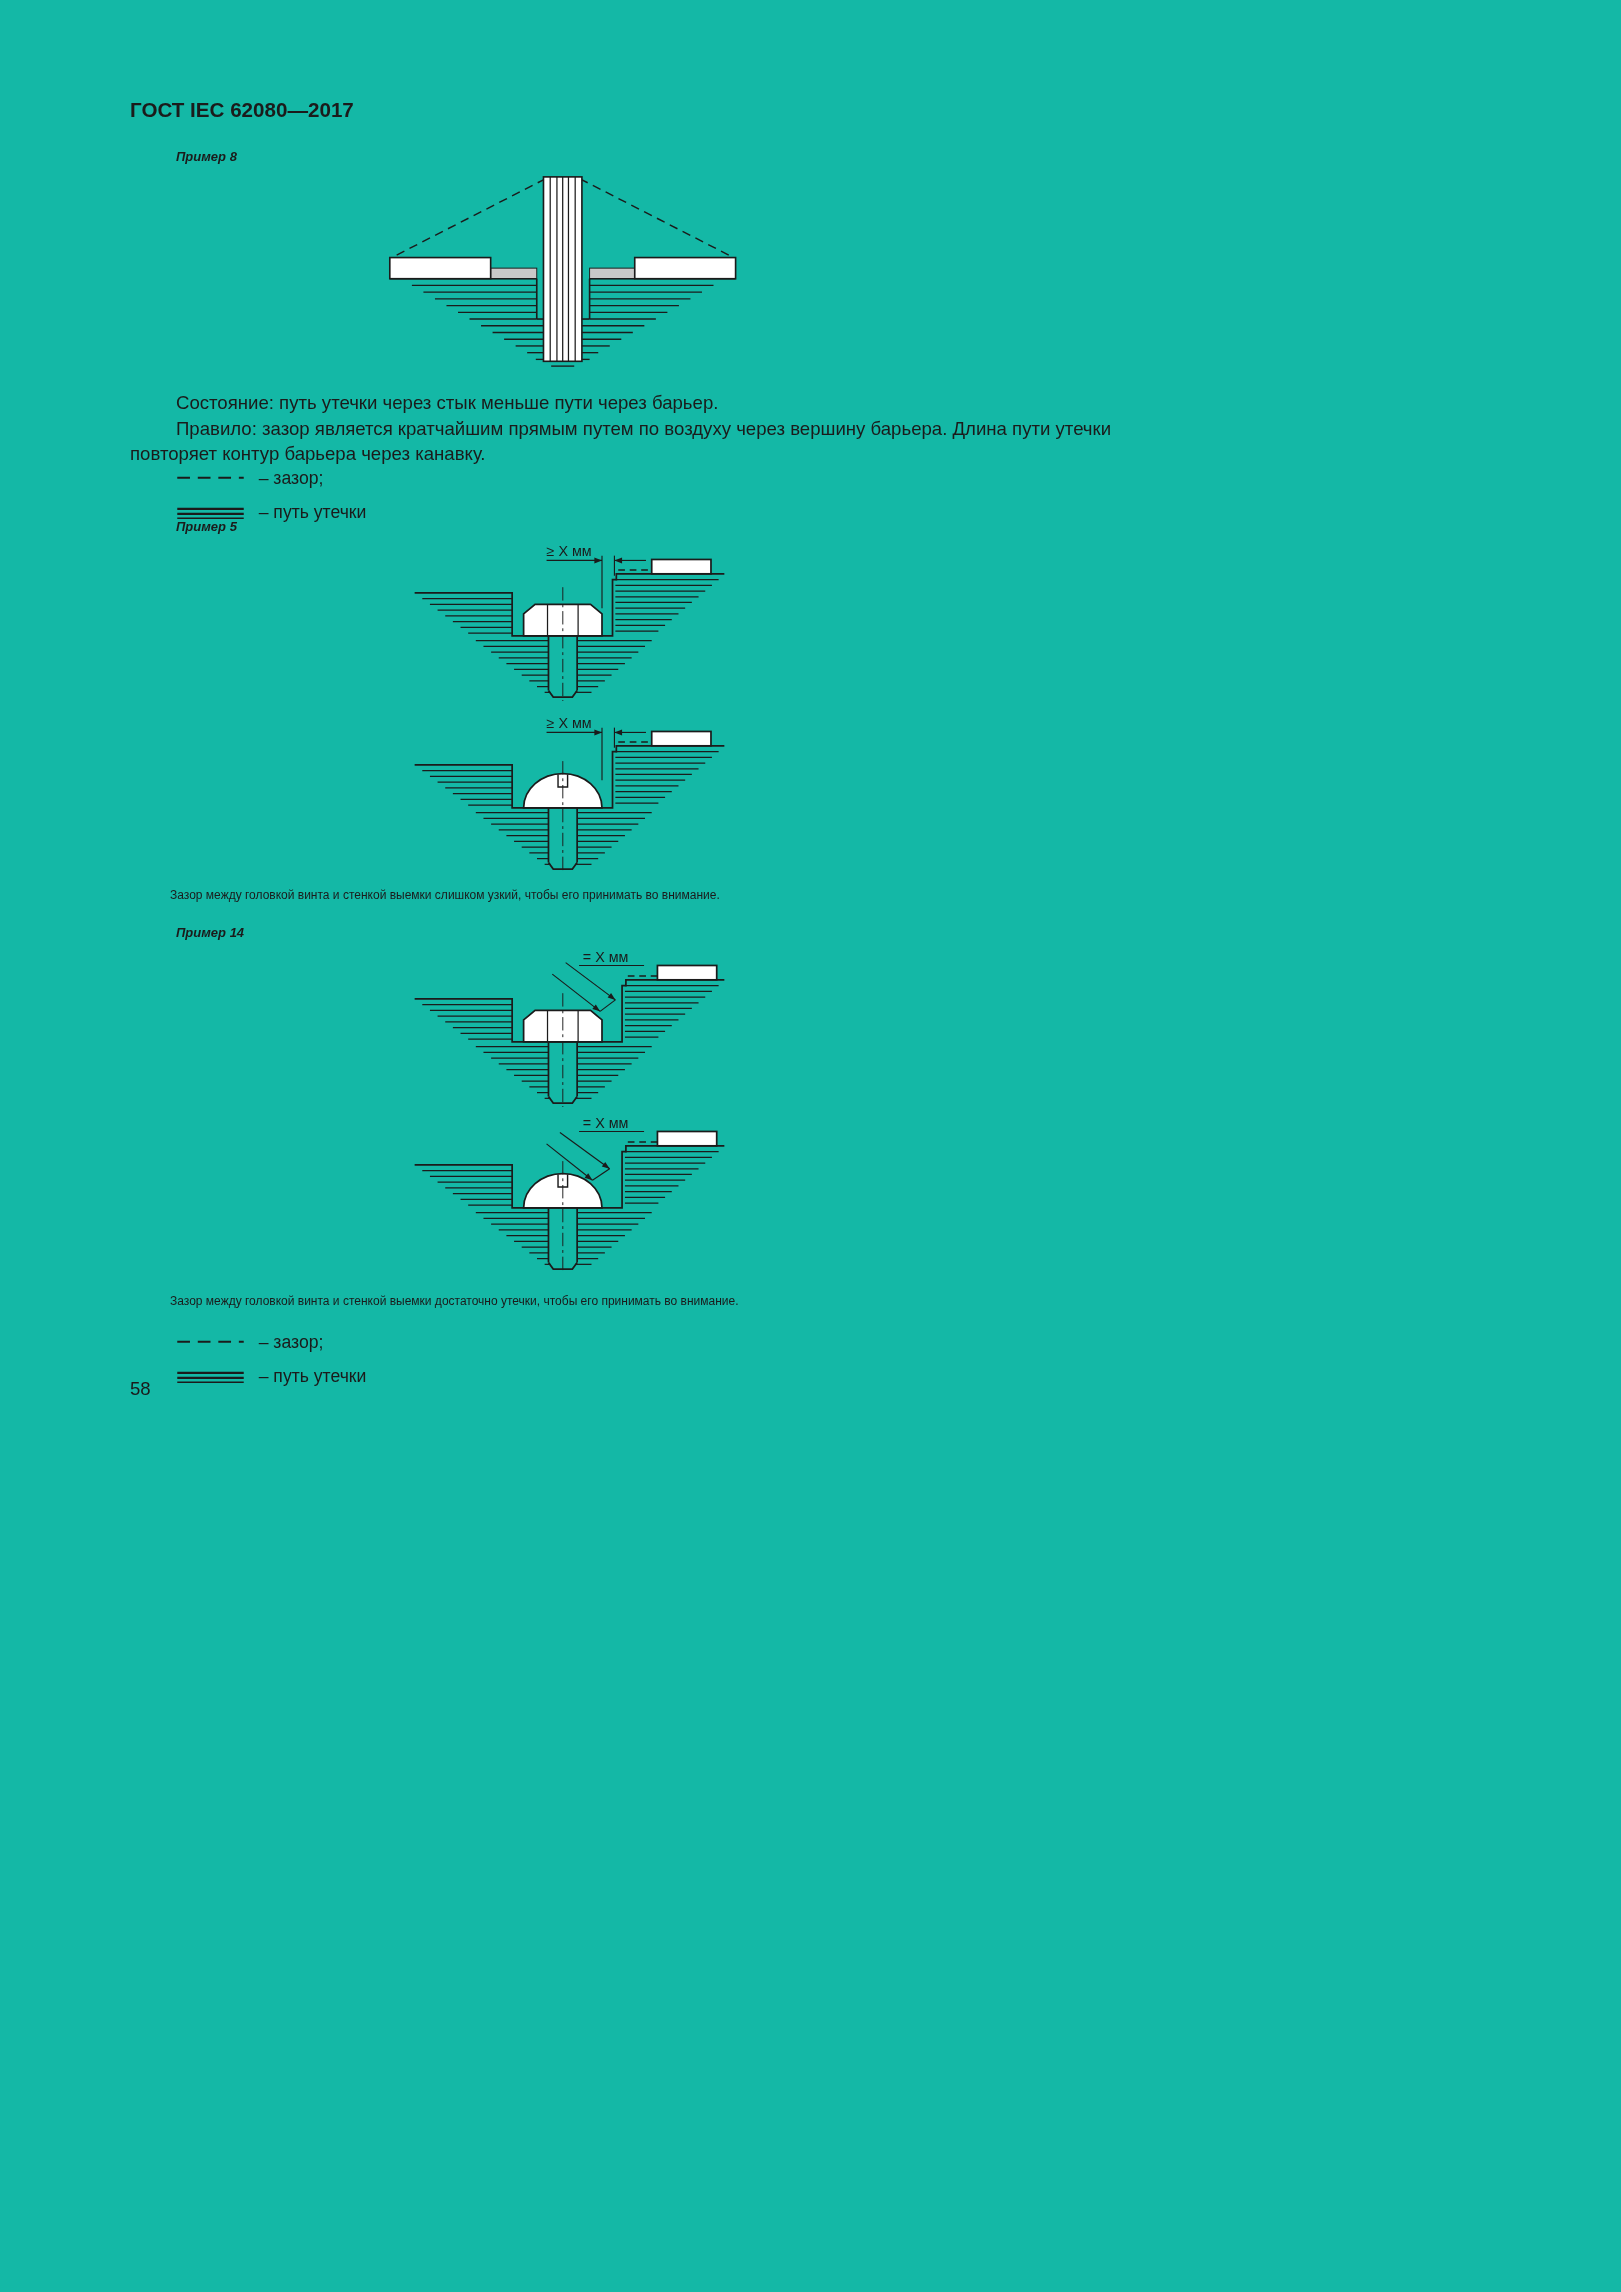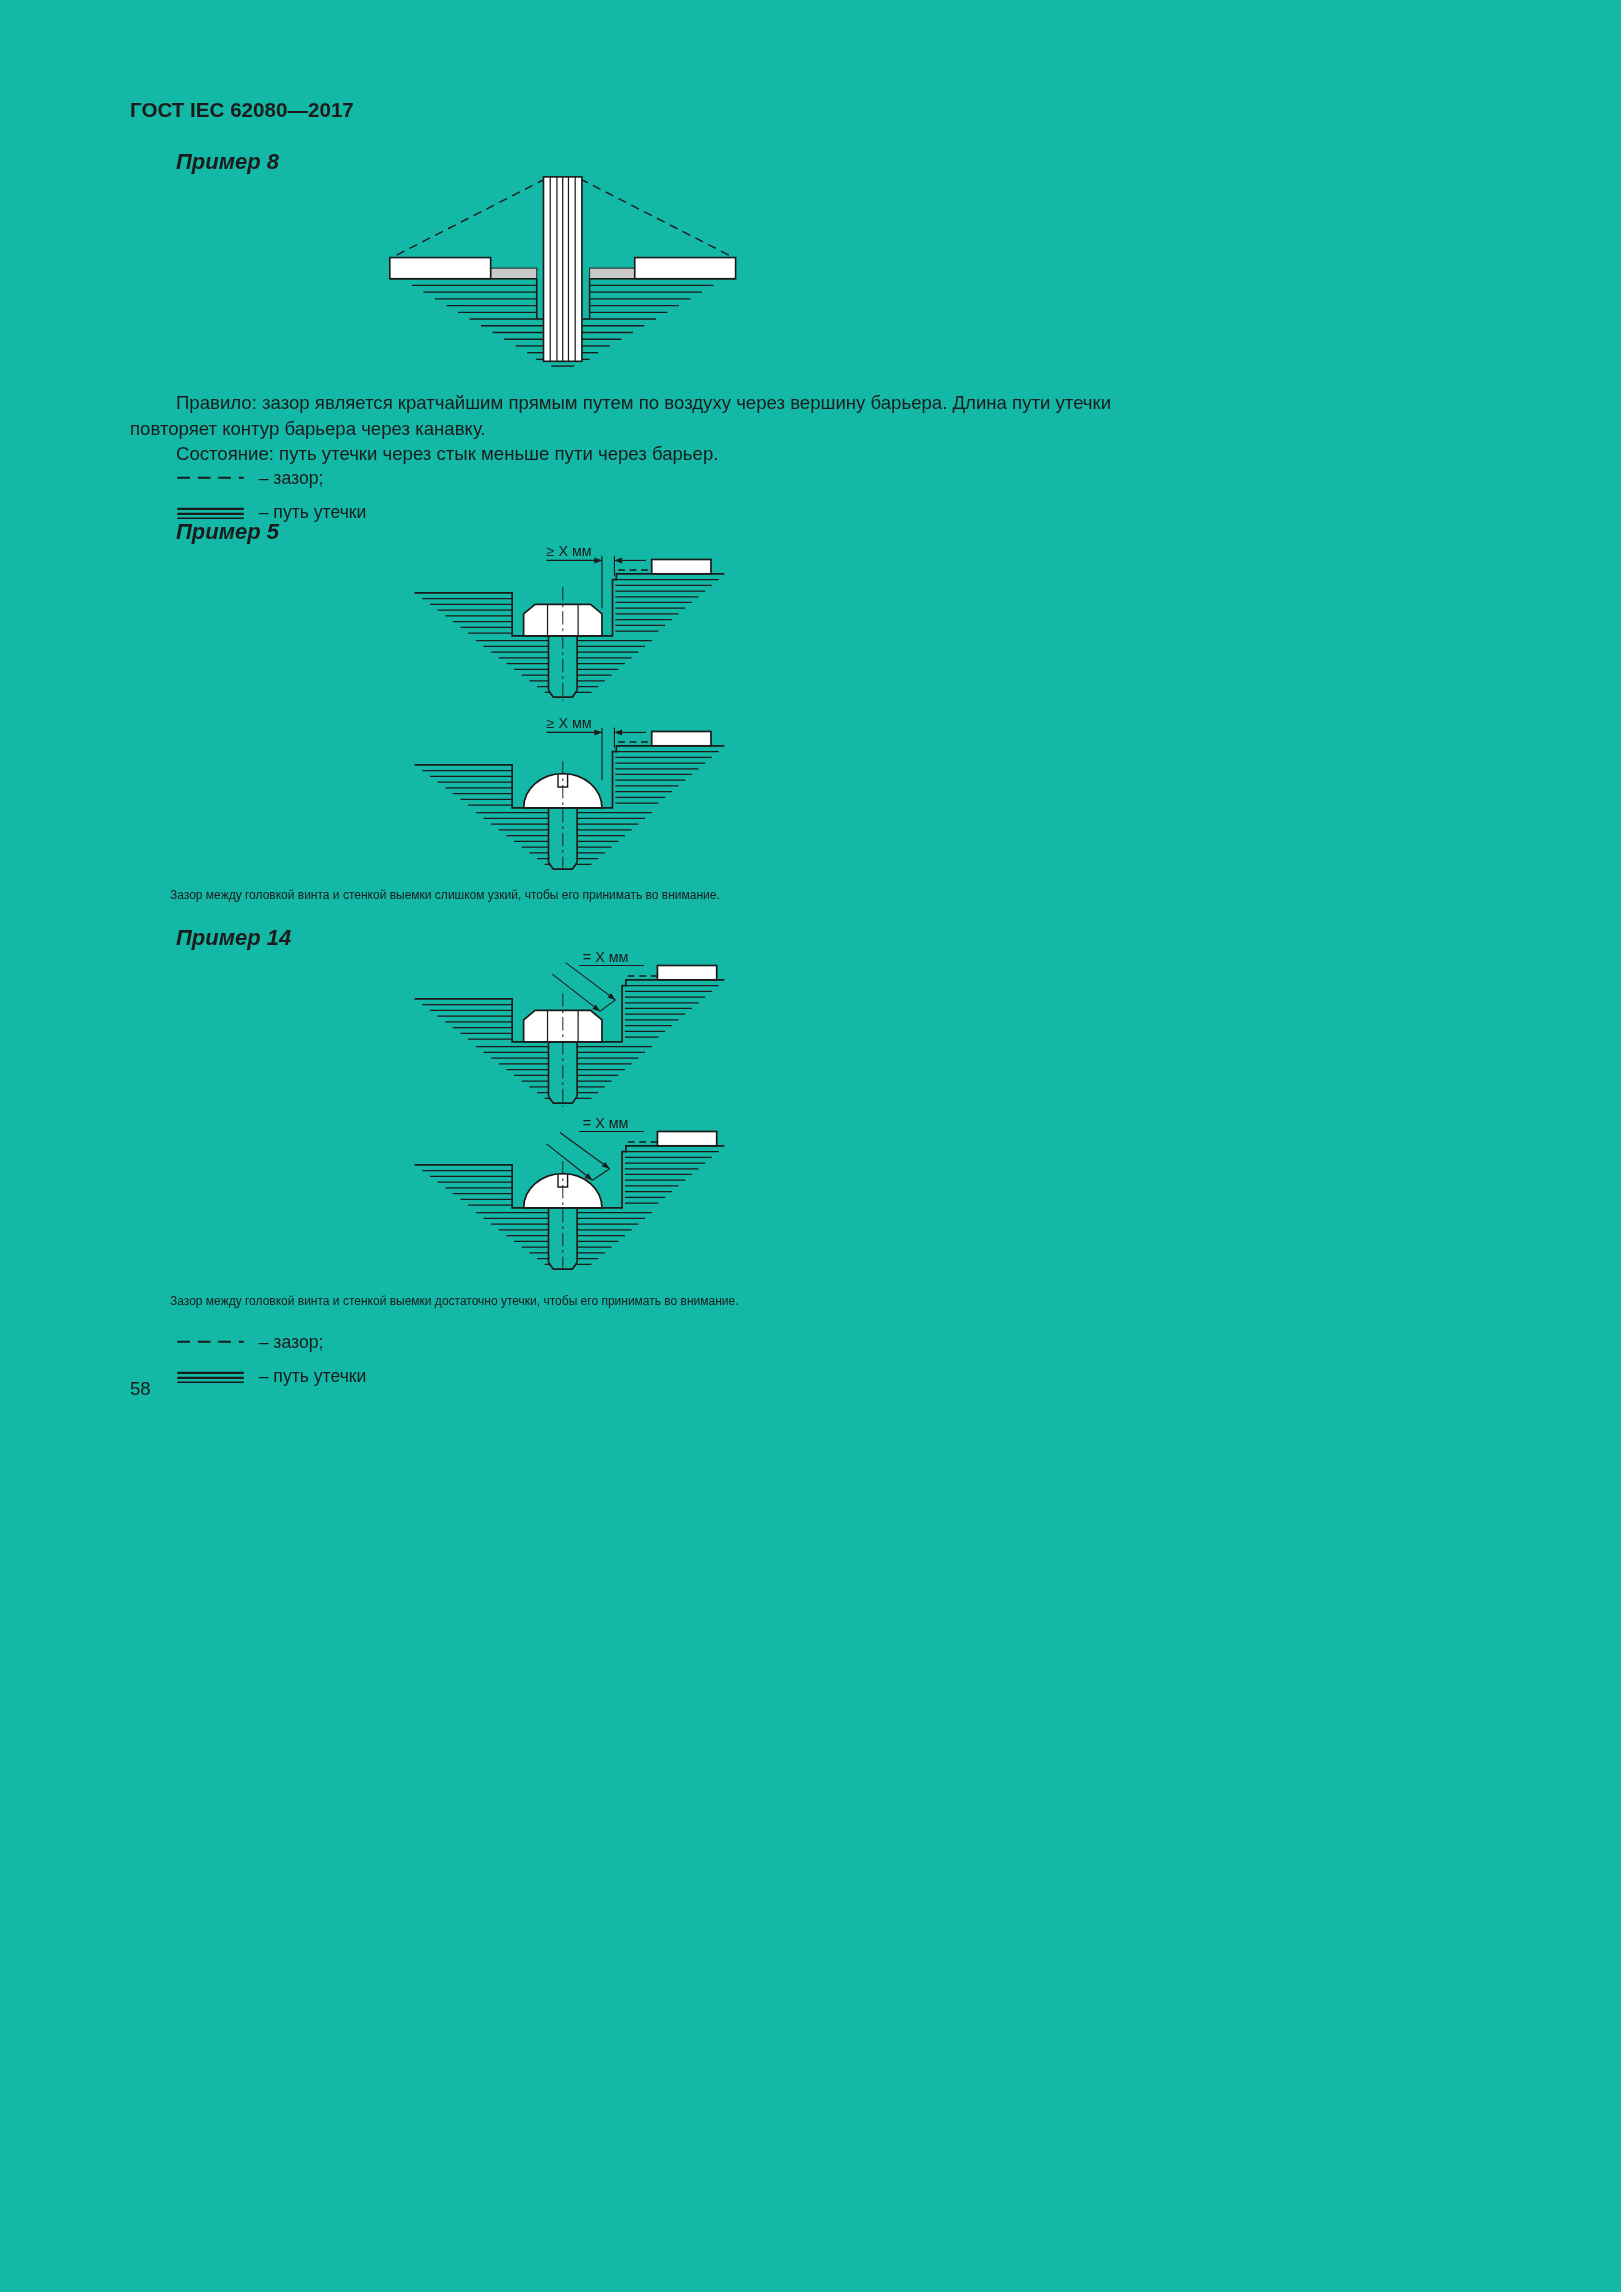--- a/index.html
+++ b/index.html
@@ -4,21 +4,21 @@
 <style>
   * { margin:0; padding:0; box-sizing:border-box; }
   html, body { background:#e9e9e9; }
   .page {
     position:relative; width:1621px; height:2293px; margin:0 auto;
     background:#14b8a6; color:#1b1b1b;
     font-family:"Liberation Sans", sans-serif;
     overflow:hidden;
   }
   .header { position:absolute; left:130px; top:98px; font-size:20.6px; font-weight:bold; }
-  .ex-title { position:absolute; left:176px; font-size:22px; font-weight:bold; font-style:italic;text-align:center; }
+  .ex-title { position:absolute; left:176px; font-size:13px; font-weight:bold; font-style:italic;text-align:center; }
   .para { position:absolute; left:130px; top:390px; width:1012px; font-size:18.6px; line-height:25.5px; }
   .para p { text-indent:46px; }
   .caption { position:absolute; left:170px; font-size:12px; }
   .legend { position:absolute; left:176px; }
   .legend-row { display:flex; align-items:center; height:26.5px; gap:13.7px;margin-top:8px; }
   .legend-label { font-size:17.6px; }
   svg.fig { position:absolute; }
   svg text { font-family:"Liberation Sans", sans-serif; font-size:15px; fill:#1b1b1b; }
   .page-number { position:absolute; left:130px; top:1378px; font-size:18.6px; }
 </style>
@@ -85,22 +85,22 @@
         <line x1="205" y1="180" x2="234" y2="180"></line>
       <line x1="148" y1="187" x2="165" y2="187"></line>
         <line x1="205" y1="187" x2="222" y2="187"></line>
       <line x1="157" y1="194" x2="165" y2="194"></line>
         <line x1="205" y1="194" x2="213" y2="194"></line>
       <line x1="173" y1="201" x2="197" y2="201"></line>
     </g>
   </svg>
 
   <div class="para">
+    <p>Состояние: путь утечки через стык меньше пути через барьер.</p>
     <p>Правило: зазор является кратчайшим прямым путем по воздуху через вершину барьера. Длина пути утечки повторяет контур барьера через канавку.</p>
-    <p>Состояние: путь утечки через стык меньше пути через барьер.</p>
   </div>
 
   <div class="legend" style="top:457px">
     <div class="legend-row">
       <svg width="69" height="13.7" viewBox="0 0 70 14">
         <line x1="1" y1="7" x2="69" y2="7" stroke="#1b1b1b" stroke-width="2" stroke-dasharray="13,8"></line>
       </svg>
       <span class="legend-label">– зазор;</span>
     </div>
     <div class="legend-row">

